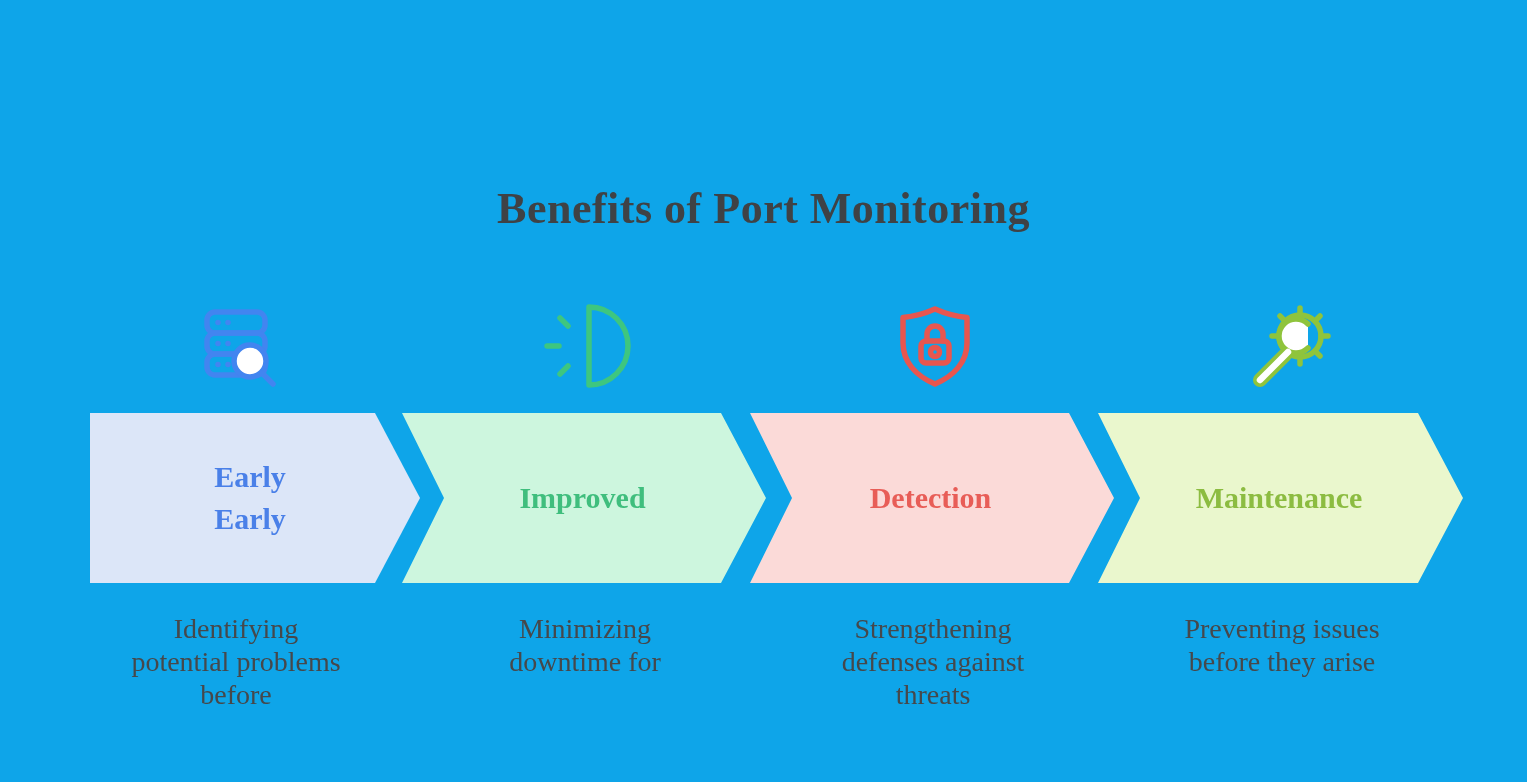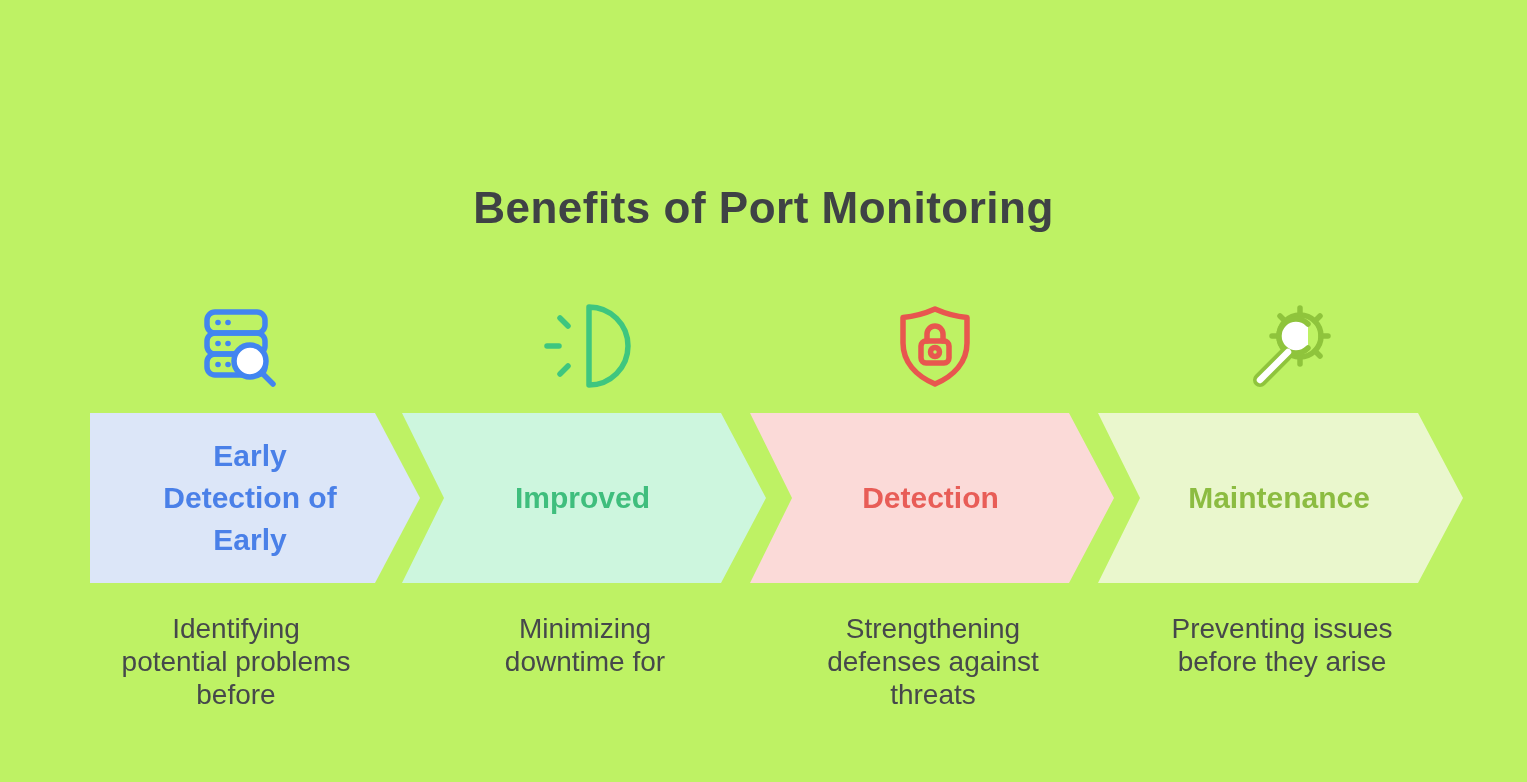--- a/index.html
+++ b/index.html
@@ -1,21 +1,21 @@
 <!DOCTYPE html>
 <html><head>
 <meta charset="utf-8">
 <style>
   html,body{margin:0;padding:0;}
   .canvas{
     position:relative;
     width:1527px;height:782px;
-    background:#bef264;
+    background:#0ea5e9;
     overflow:hidden;
-    font-family:Liberation Sans, sans-serif;
+    font-family:Liberation Serif, serif;
   }
   .title{
     position:absolute;top:183px;left:0;width:100%;
     text-align:center;
     font-size:44px;font-weight:bold;letter-spacing:0.5px;
     color:#3F4245;
   }
   .chevron{
     position:absolute;top:413px;height:170px;
     background:var(--bg);
@@ -79,21 +79,20 @@
             <circle cx="41" cy="45.5" r="2.8"></circle>
           <circle cx="31" cy="66.5" r="2.8"></circle>
             <circle cx="41" cy="66.5" r="2.8"></circle>
         </g>
         <circle cx="63" cy="63" r="16" fill="#ffffff"></circle>
         <line x1="75" y1="75" x2="86" y2="86"></line>
       </svg>
     </div>
     <div class="chevron chev-point">
       <span class="chevron-line">Early</span>
-      <span class="chevron-line">Detection of</span>
       <span class="chevron-line">Early</span>
     </div>
     <div class="desc">
       <span class="desc-line">Identifying</span>
       <span class="desc-line">potential problems</span>
       <span class="desc-line">before</span>
     </div>
   </div>
 
   <div class="step s2" style="--bg: #CDF6DE; --fg: #3FBE7D; --ic: #3EC67F;">

